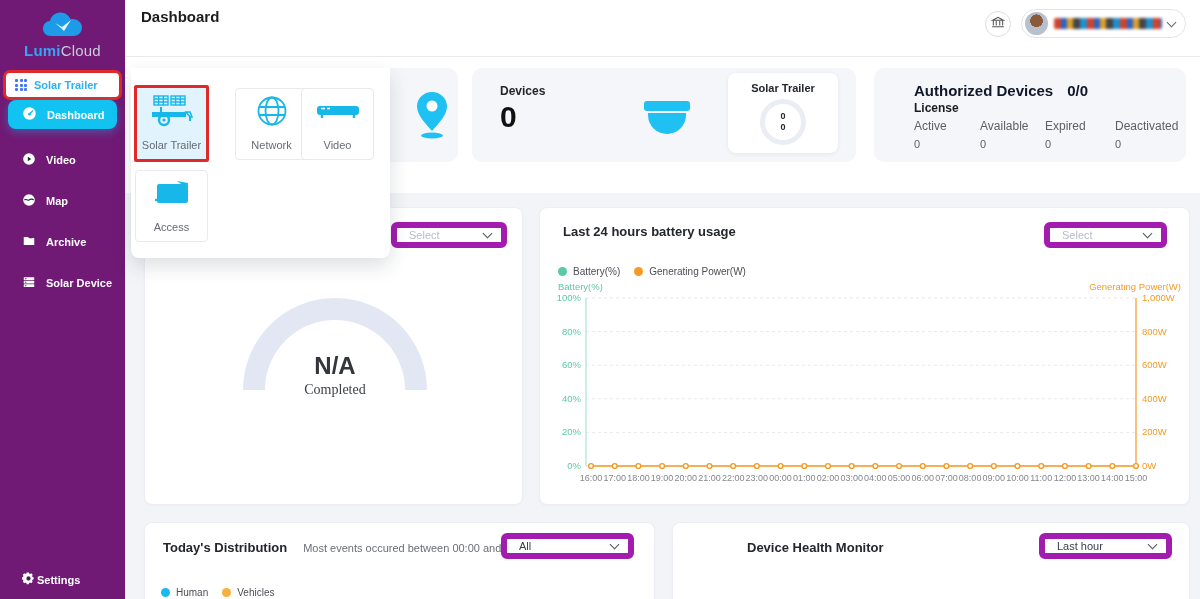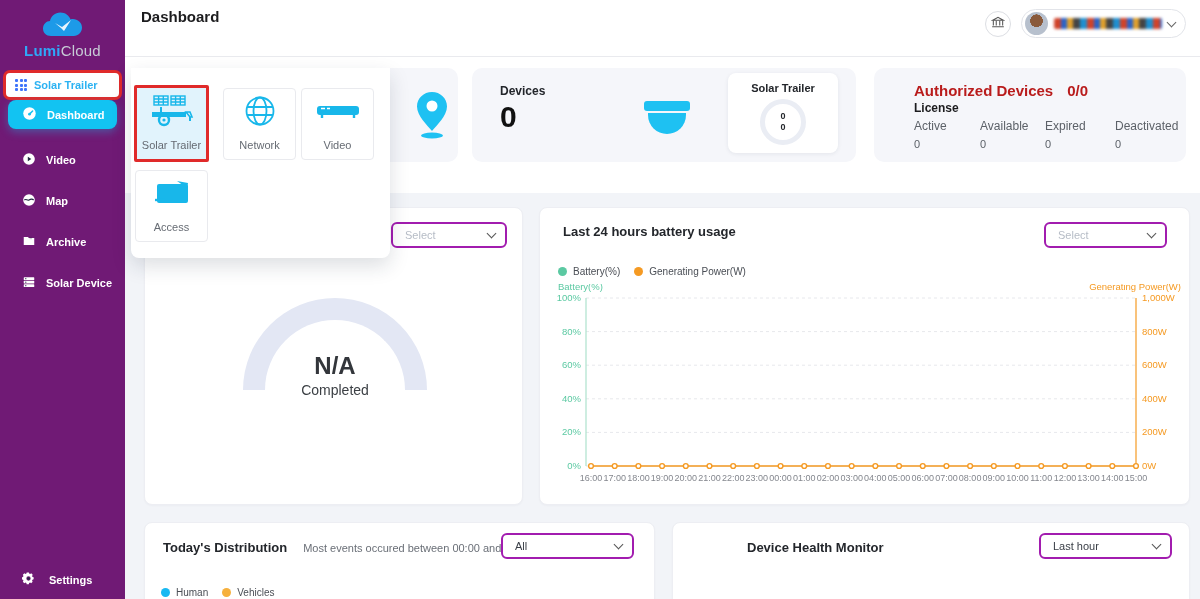--- a/index.html
+++ b/index.html
@@ -19,21 +19,21 @@
                   padding-left:9px; gap:7px; box-shadow:0 0 0 3px #e02a2a; cursor:pointer; }
   .product-item span { color:#2cb2f2; font-size:11px; font-weight:bold; }
   .grid-icon { display:grid; grid-template-columns:repeat(3,3px); grid-gap:1.5px; }
   .grid-icon i { width:3px; height:3px; background:#3f74fb; border-radius:1px; }
   .nav { position:absolute; left:0; top:100px; width:125px; }
   .nav-item { display:flex; align-items:center; gap:10px; color:#fff;
               font-size:11px; font-weight:bold; height:29px; margin:0 8px 12px 8px;
               padding-left:14px; border-radius:8px; cursor:pointer; }
   .nav-item.active { background:#12c3f2; box-shadow:0 3px 8px rgba(18,195,242,.35); margin-bottom:16px; }
   .nav-item svg { flex:0 0 auto; }
-  .settings-item { position:absolute; left:22px; bottom:12px; display:flex; gap:14px;
+  .settings-item { position:absolute; left:22px; bottom:12px; display:flex; gap:2px;
                    align-items:center; color:#fff; font-size:11px; font-weight:bold; cursor:pointer; }
 
   
   .header { position:absolute; left:125px; top:0; width:1075px; height:57px;
             background:#fff; border-bottom:1px solid #e9eaee; z-index:10; }
   .page-title { position:absolute; left:16px; top:8px; font-size:15px; font-weight:bold; color:#1c1c1e; }
   .header-right { position:absolute; right:14px; top:9px; display:flex; align-items:center; gap:10px; }
   .org-btn { width:26px; height:26px; border:1px solid #dcdee3; border-radius:50%;
              display:flex; align-items:center; justify-content:center; cursor:pointer; background:#fff; }
   .account-chip { display:flex; align-items:center; gap:6px; border:1px solid #e2e4e9;
@@ -45,21 +45,21 @@
   .chev { width:7px; height:7px; border-right:1.5px solid #666; border-bottom:1.5px solid #666;
           transform:rotate(45deg); margin-top:-3px; }
 
   
   .lower-band { position:absolute; left:125px; top:193px; width:1075px; height:406px; background:#f2f4f8; }
   .card-gray { position:absolute; background:#f5f6fa; border-radius:10px; }
   .card-white { position:absolute; background:#fff; border:1px solid #edeef3; border-radius:8px;
                 box-shadow:0 1px 2px rgba(30,40,60,.03); }
   .card-title { font-size:13px; font-weight:bold; color:#23262b; }
 
-  .select { position:absolute; background:#fff; border:2px solid #a21caf; border-radius:6px;
+  .select { position:absolute; background:#fff; border:6px solid #a21caf; border-radius:6px;
             height:26px; display:flex; align-items:center; justify-content:space-between;
             padding:0 10px 0 12px; font-size:11px; cursor:pointer; }
   .select .val { color:#393e46; }
   .select .val.placeholder { color:#b6bcc6; }
   .select .chev { border-color:#555; }
 
   
   .pin-card  { left:144px; top:68px; width:314px; height:94px; }
   .devices-card { left:472px; top:68px; width:384px; height:94px; }
   .auth-card { left:874px; top:68px; width:312px; height:94px; }
@@ -69,49 +69,49 @@
   .dome-icon .bar { width:46px; height:10px; background:#1ec1f2; border-radius:3px; }
   .dome-icon .dome { width:38px; height:21px; background:#1ec1f2; border-radius:0 0 38px 38px; margin:2px auto 0; }
   .pin-wrap { position:absolute; left:268px; top:22px; }
   .solar-box { position:absolute; left:256px; top:5px; width:110px; height:80px; background:#fff;
                border-radius:8px; box-shadow:0 1px 4px rgba(30,40,60,.08); text-align:center; padding-top:9px; }
   .solar-box .lbl { font-size:11px; font-weight:bold; color:#23262b; }
   .solar-box .ring { width:46px; height:46px; margin:5px auto 0; border:5px solid #eaedf4; border-radius:50%;
                      display:flex; flex-direction:column; align-items:center; justify-content:center; background:#fff; }
   .solar-box .ring div { font-size:9px; font-weight:bold; color:#23262b; line-height:11px; }
   .auth-title-row { position:absolute; left:40px; top:14px; display:flex; gap:14px;
-                    font-size:15px; font-weight:bold; color:#b91c1c; }
+                    font-size:15px; font-weight:bold; color:#0f172a; }
   .auth-license { position:absolute; left:40px; top:33px; font-size:12px; font-weight:bold; color:#1c1c1e; }
   .auth-cols { position:absolute; left:40px; top:51px; display:flex; }
   .auth-col { width:66px; }
   .auth-col:nth-child(2){ width:65px; } .auth-col:nth-child(3){ width:70px; }
   .auth-col .l { font-size:12px; color:#5c6168; }
   .auth-col .v { font-size:11px; color:#5c6168; margin-top:5px; }
 
   
   .flyout { position:absolute; left:131px; top:68px; width:259px; height:190px; background:#fff;
             border-radius:0 0 8px 8px; box-shadow:0 8px 20px rgba(30,40,60,.15); z-index:40; }
   .tile { position:absolute; width:73px; height:72px; background:#fff; border:1px solid #e9eaee;
           border-radius:4px; display:flex; flex-direction:column; align-items:center;
           justify-content:flex-end; padding-bottom:8px; cursor:pointer; }
   .tile .t-label { font-size:11px; color:#666b73; margin-top:6px; }
   .tile.selected { left:3px; top:17px; width:75px; height:77px; background:#e1f3fc;
                    border:3px solid #e02a2a; border-radius:2px; }
-  .tile.network { left:92px; top:20px; } .tile.video-t { left:170px; top:20px; }
+  .tile.network { left:104px; top:20px; } .tile.video-t { left:170px; top:20px; }
   .tile.access { left:4px; top:102px; }
   .tile .icon-area { flex:1; display:flex; align-items:center; justify-content:center; }
 
   
   .gauge-card { left:144px; top:207px; width:379px; height:298px; }
   .gauge-select { right:15px; top:14px; width:116px; }
   .gauge-arc { position:absolute; left:98px; top:90px; width:184px; height:92px;
                border:22px solid #e3e7f4; border-bottom:none; border-radius:184px 184px 0 0; }
   .gauge-text { position:absolute; left:98px; top:144px; width:184px; text-align:center; }
   .gauge-text .gv { font-size:24px; font-weight:bold; color:#33363b; }
-  .gauge-text .gc { font-size:14px; color:#3c4045; margin-top:2px; }
+  .gauge-text .gc { font-size:14px; color:#3c4045; margin-top:2px;font-family:Liberation Serif, serif; }
 
   
   .battery-card { left:539px; top:207px; width:651px; height:298px; }
   .battery-title { position:absolute; left:23px; top:16px; }
   .battery-select { right:22px; top:14px; width:123px; }
   .legend { position:absolute; left:18px; top:58px; display:flex; gap:14px; align-items:center; }
   .legend .li { display:flex; gap:6px; align-items:center; font-size:10px; color:#4a4e55; }
   .legend .dot { width:9px; height:9px; border-radius:50%; }
   .chart-svg { position:absolute; left:0; top:76px; }
 

